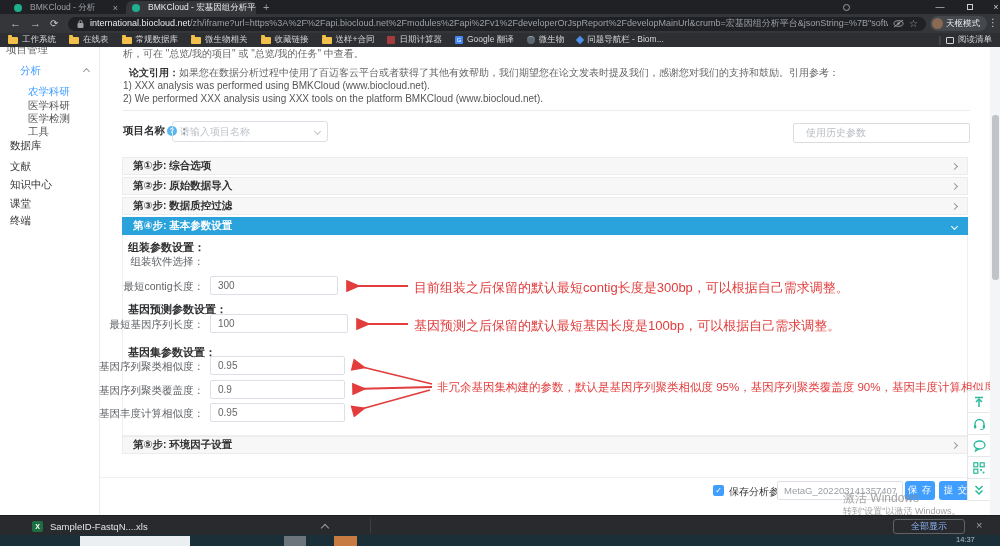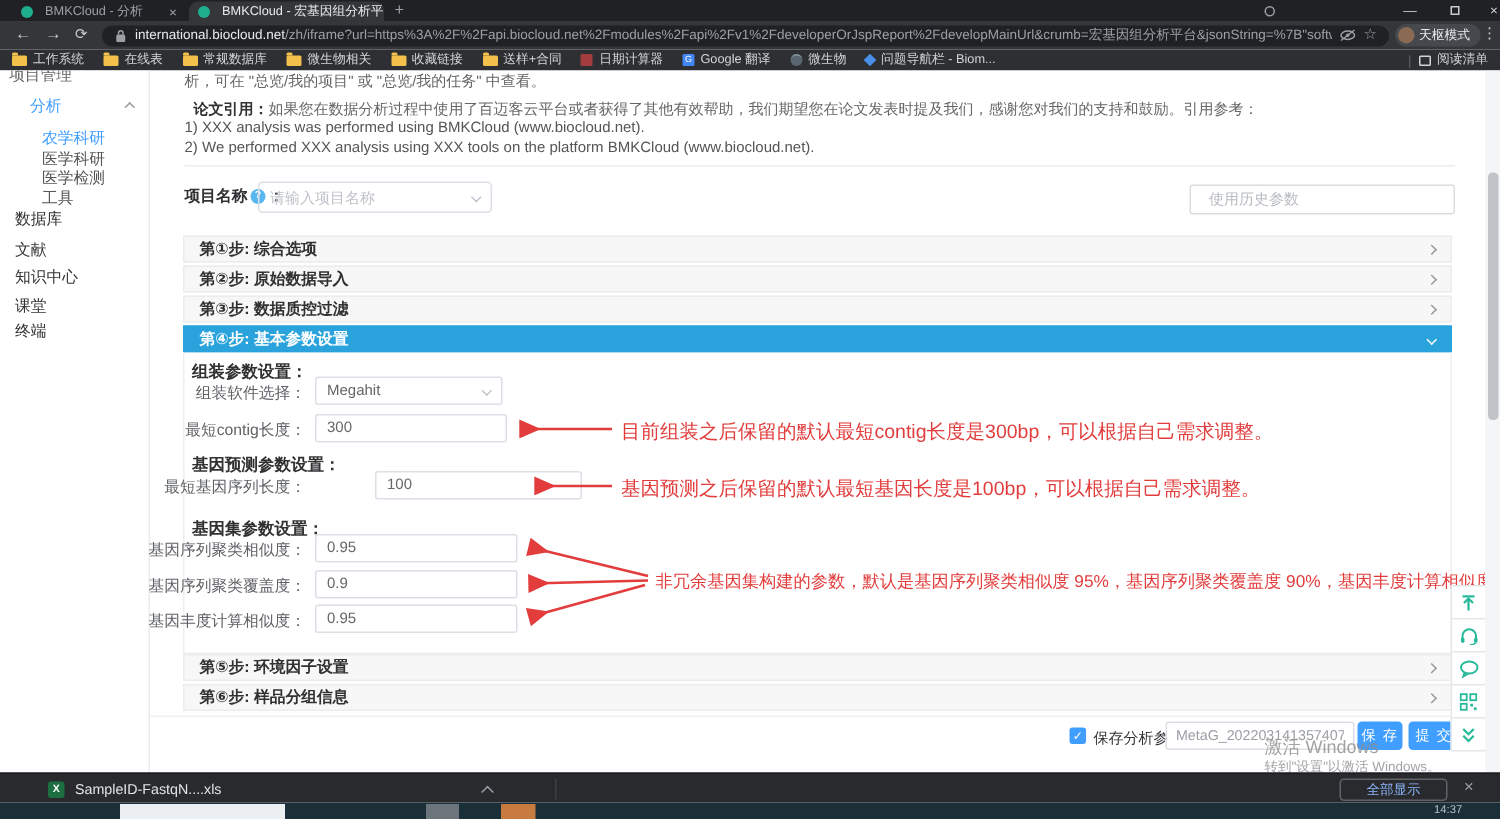--- a/index.html
+++ b/index.html
@@ -90,21 +90,21 @@
   
   #panel { position:absolute; left:122px; top:188px; width:846px; height:201px; background:#fff; border:1px solid #efefef; border-top:none; }
   .fheading { position:absolute; left:128px; font-size:11px; font-weight:bold; color:#303133; }
   #fh1 { top:193px; } #fh2 { top:255px; } #fh3 { top:298px; }
   .plabel { position:absolute; left:78px; width:126px; text-align:right; font-size:10.5px; color:#606266; white-space:nowrap; }
   #lb1 { top:208px; } #lb2 { top:233px; } #lb3 { top:271px; } #lb4 { top:313px; } #lb5 { top:337px; } #lb6 { top:360px; }
   .finput { position:absolute; left:210px; height:19px; border:1px solid #dcdfe6; border-radius:2px; font-size:10px; color:#666; padding:0 7px; background:#fff; font-family:inherit; }
   #sel-soft { top:204px; width:125px; display:flex; align-items:center; }
   #sel-soft span.val { flex:1; font-size:10px; color:#666; }
   #in-contig { top:229px; width:128px; }
-  #in-gene { top:267px; width:138px;margin-left:40px; }
+  #in-gene { top:267px; width:138px; }
   #in-sim { top:309px; width:135px; }
   #in-cov { top:333px; width:135px; }
   #in-abd { top:356px; width:135px; }
 
   .redtext { position:absolute; color:#e23c3c; white-space:nowrap; }
   #red1 { left:414px; top:232px; font-size:13px; }
   #red2 { left:414px; top:270px; font-size:13px; }
   #red3 { left:437px; top:333px; font-size:11.5px; }
   #arrows { position:absolute; left:0; top:0; pointer-events:none; z-index:5; }
 
@@ -291,24 +291,20 @@
         <span class="chev-r"></span>
       </div>
     <div class="step" id="step4">
         <span>第④步: 基本参数设置</span>
         <span class="chev-d"></span>
       </div>
 
     <div id="panel"></div>
     <div class="fheading" id="fh1">组装参数设置：</div>
     <div class="plabel" id="lb1">组装软件选择：</div>
-    <div class="finput" id="sel-soft">
-      <span class="val">Megahit</span>
-      <span class="chev-sel"></span>
-    </div>
     <div class="plabel" id="lb2">最短contig长度：</div>
     <input class="finput" id="in-contig" value="300" style="">
 
     <div class="fheading" id="fh2">基因预测参数设置：</div>
     <div class="plabel" id="lb3">最短基因序列长度：</div>
     <input class="finput" id="in-gene" value="100" style="">
 
     <div class="fheading" id="fh3">基因集参数设置：</div>
     <div class="plabel" id="lb4">基因序列聚类相似度：</div>
     <input class="finput" id="in-sim" value="0.95" style="">
@@ -330,24 +326,20 @@
       <line x1="408" y1="277" x2="358" y2="277" stroke="#e23c3c" stroke-width="1.8" marker-end="url(#arr)"></line>
       <line x1="432" y1="337" x2="354" y2="318" stroke="#e23c3c" stroke-width="1.8" marker-end="url(#arr)"></line>
       <line x1="432" y1="340" x2="354" y2="342" stroke="#e23c3c" stroke-width="1.8" marker-end="url(#arr)"></line>
       <line x1="430" y1="343" x2="354" y2="364" stroke="#e23c3c" stroke-width="1.8" marker-end="url(#arr)"></line>
     </svg>
 
     <div class="step" id="step5">
         <span>第⑤步: 环境因子设置</span>
         <span class="chev-r"></span>
       </div>
-    <div class="step" id="step6">
-        <span>第⑥步: 样品分组信息</span>
-        <span class="chev-r"></span>
-      </div>
 
     <div id="footer-divider"></div>
     <span id="chkbox">✓</span>
     <span id="chk-label">保存分析参数</span>
     <input id="in-params" value="MetaG_20220314135740791" style="">
     <button class="blue-btn" id="btn-save">保 存</button>
     <button class="blue-btn" id="btn-submit">提 交</button>
 
     <div class="watermark" id="wm1">激活 Windows</div>
     <div class="watermark" id="wm2">转到"设置"以激活 Windows。</div>

